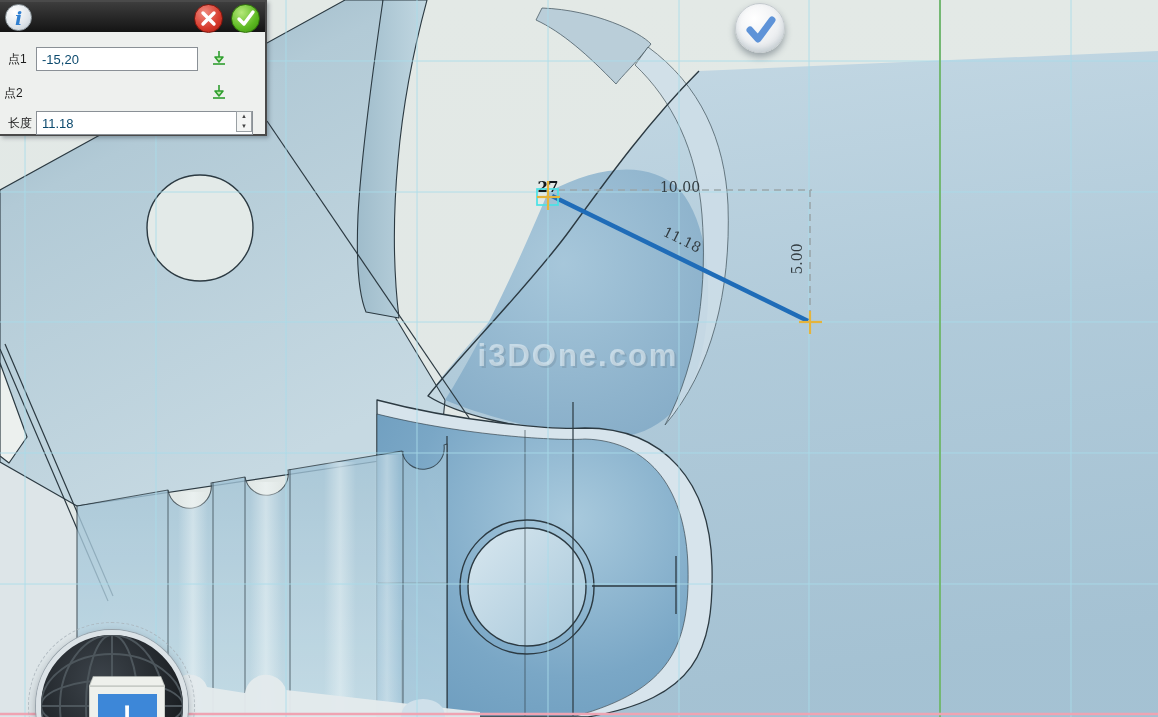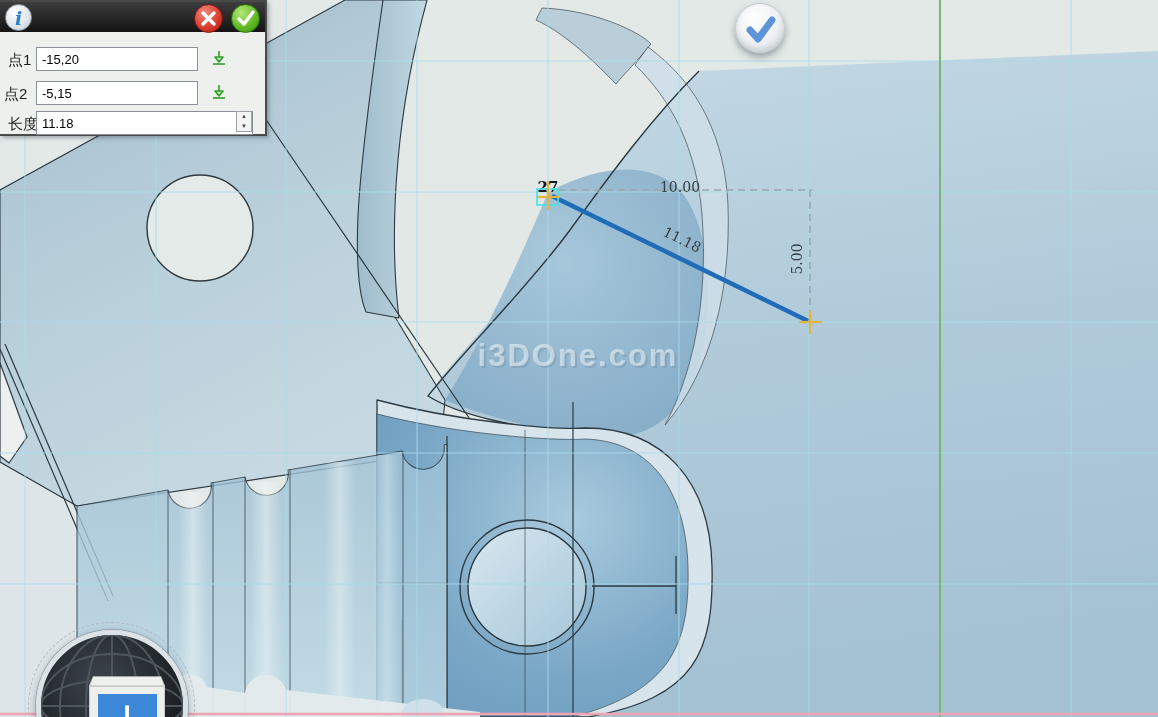--- a/index.html
+++ b/index.html
@@ -15,23 +15,23 @@
        background:linear-gradient(#3d3d3d,#141414);}
   .dlg-ico{position:absolute;width:27px;height:27px;border-radius:50%;top:2px;}
   #ico-info{left:5px;background:radial-gradient(circle at 35% 28%,#ffffff,#dfe5ea 60%,#b9c4cc);
        border:1px solid #8f999f;color:#2f7fd0;font:italic bold 19px "DejaVu Serif",serif;
        text-align:center;line-height:26px;box-sizing:border-box;}
   #btn-cancel{left:194px;background:radial-gradient(circle at 35% 28%,#f08a7e,#d63a2c 60%,#a81d12);
        border:1px solid #7e150d;}
   #btn-ok{left:231px;background:radial-gradient(circle at 35% 28%,#b5e879,#5cb821 60%,#3c8f0e);
        border:1px solid #2f7209;}
   .dlg-ico svg{position:absolute;left:0;top:0;}
-  .dlg-row-label{position:absolute;font-size:15px;color:#1c1c1c;}
+  .dlg-row-label{position:absolute;font-size:12px;color:#1c1c1c;}
   .dlg-input{position:absolute;height:24px;background:#ffffff;border:1px solid #8a9096;
-       font:13px "Liberation Sans",sans-serif;color:#000000;padding:0 12px 0 5px;box-sizing:border-box;}
+       font:13px "Liberation Sans",sans-serif;color:#0c4a6e;padding:0 12px 0 5px;box-sizing:border-box;}
   .imp{position:absolute;width:20px;height:20px;cursor:pointer;}
   #spin{position:absolute;left:236px;top:109px;width:16px;height:21px;background:#f4f5f4;
        border:1px solid #9aa0a4;box-sizing:border-box;}
   #spin span{position:absolute;left:0;width:100%;text-align:center;font-size:6px;color:#444;line-height:9px;}
   #spin .up{top:0;} #spin .dn{bottom:0;}
 
   
   #fab{position:absolute;left:735px;top:3px;width:50px;height:50px;border-radius:50%;z-index:15;
        background:radial-gradient(circle at 38% 30%,#ffffff,#eef0f2 55%,#d4d9dc);
        border:1px solid #c3c9cd;box-sizing:border-box;
@@ -216,21 +216,20 @@
   </div>
 
   <span class="dlg-row-label" style="left:8px;top:49px">点1</span>
   <input class="dlg-input" style="left: 36px; top: 45px; width: 162px;" type="text" value="-15,20">
   <svg class="imp" style="left:209px;top:46px" viewBox="0 0 20 20">
     <path d="M10,3 V9 M10,9 L6,9 L10,14 L14,9 L10,9" fill="#bdeaa8" stroke="#2f9e2f" stroke-width="1.6" stroke-linejoin="round"></path>
     <path d="M4,16 H16" stroke="#2f9e2f" stroke-width="1.6"></path>
   </svg>
 
   <span class="dlg-row-label" style="left:4px;top:83px">点2</span>
-  <input class="dlg-input" style="left: 36px; top: 79px; width: 162px;" type="text" value="-5,15">
   <svg class="imp" style="left:209px;top:80px" viewBox="0 0 20 20">
     <path d="M10,3 V9 M10,9 L6,9 L10,14 L14,9 L10,9" fill="#bdeaa8" stroke="#2f9e2f" stroke-width="1.6" stroke-linejoin="round"></path>
     <path d="M4,16 H16" stroke="#2f9e2f" stroke-width="1.6"></path>
   </svg>
 
   <span class="dlg-row-label" style="left:8px;top:113px">长度</span>
   <input class="dlg-input" style="left: 36px; top: 109px; width: 217px;" type="text" value="11.18">
   <div id="spin">
     <span class="up">▲</span>
     <span class="dn">▼</span>

